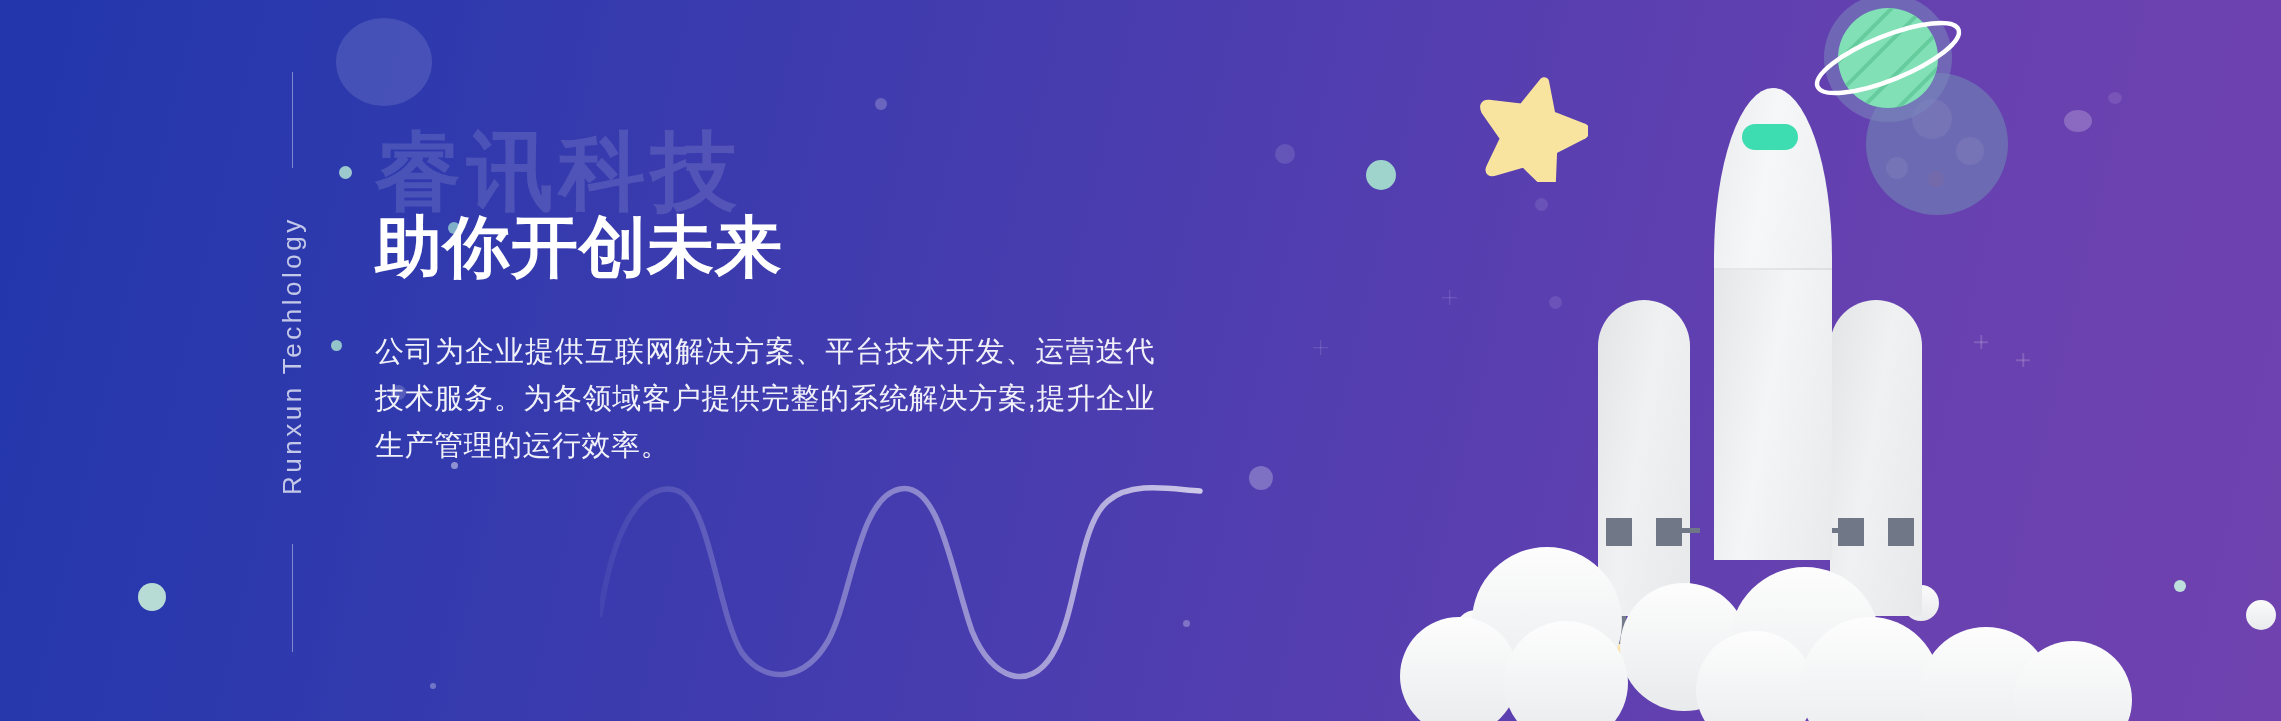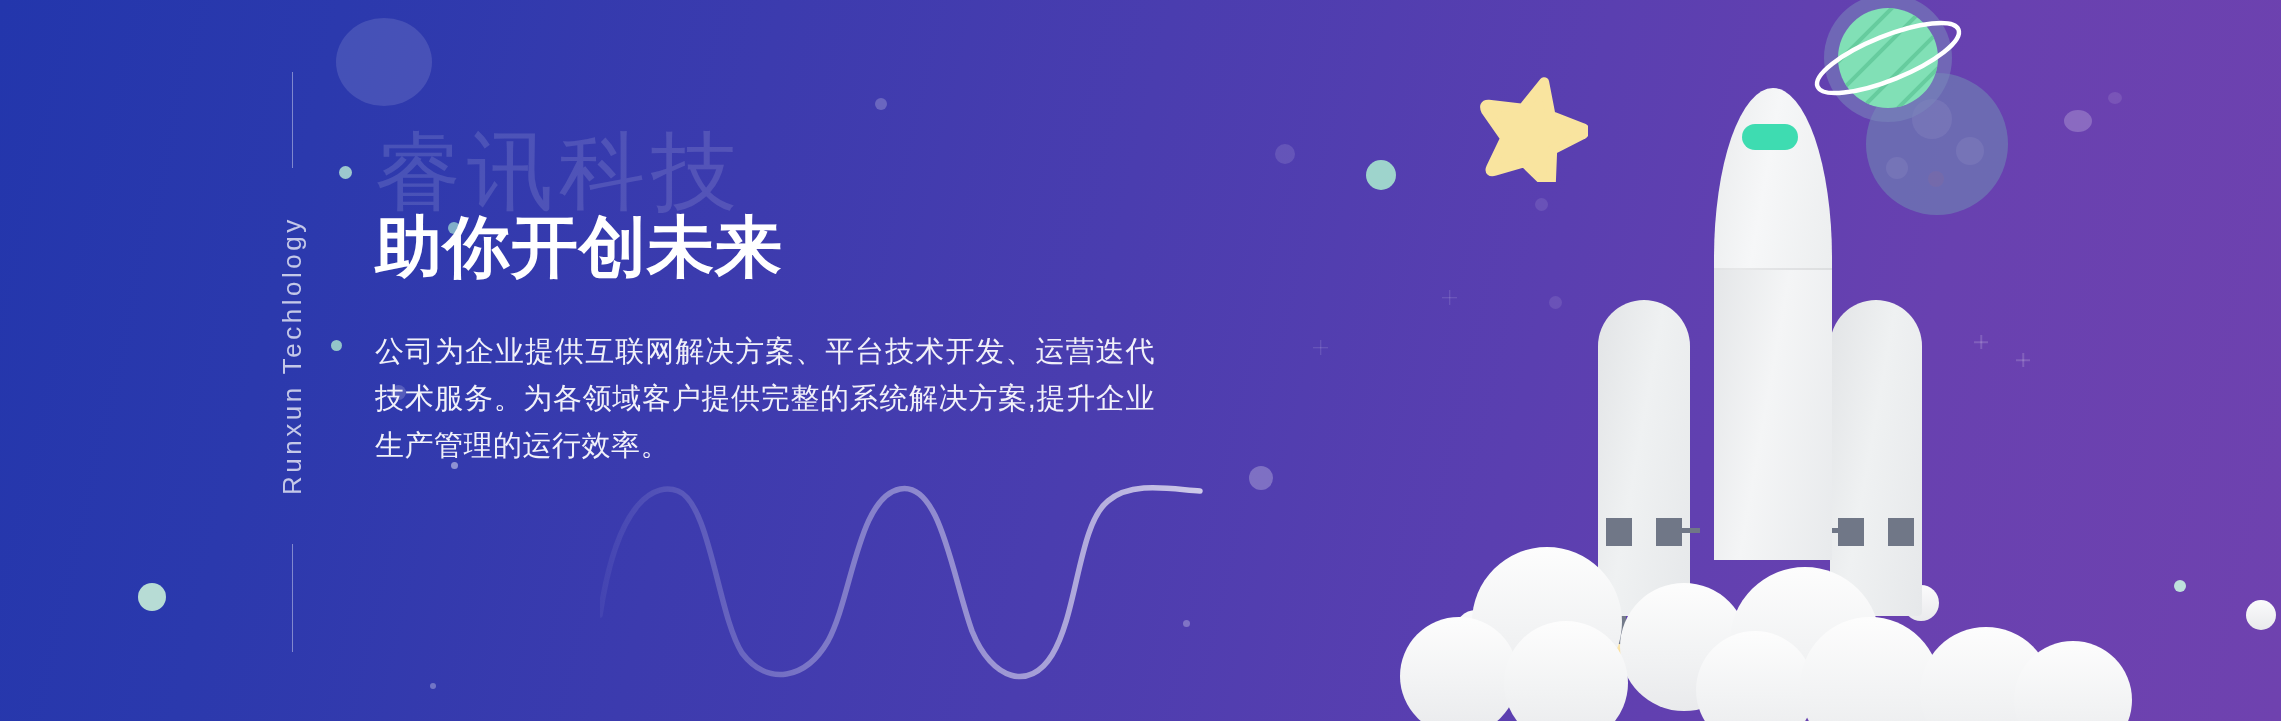--- a/index.html
+++ b/index.html
@@ -42,21 +42,21 @@
     color:rgba(255,255,255,.72);
     font-size:26px;
     letter-spacing:3.5px;
     white-space:nowrap;
   }
 
   
   .textblock{ position:absolute; left:375px; top:128px; width:820px; }
   .watermark{
     position:absolute; left:0; top:0;
-    font-size:86px; font-weight:normal;
+    font-size:86px; font-weight:bold;
     letter-spacing:6px;
     color:rgba(255,255,255,.13);
     white-space:nowrap;
     line-height:1;
     text-align:right;
   }
   .headline{
     position:absolute; left:0; top:84px;
     font-size:67px; font-weight:bold;
     color:#ffffff;

